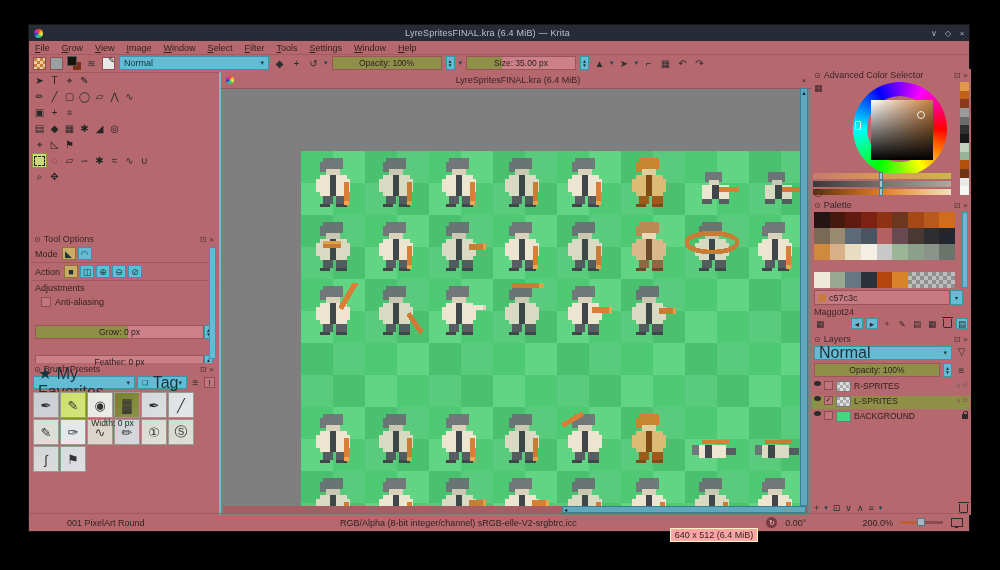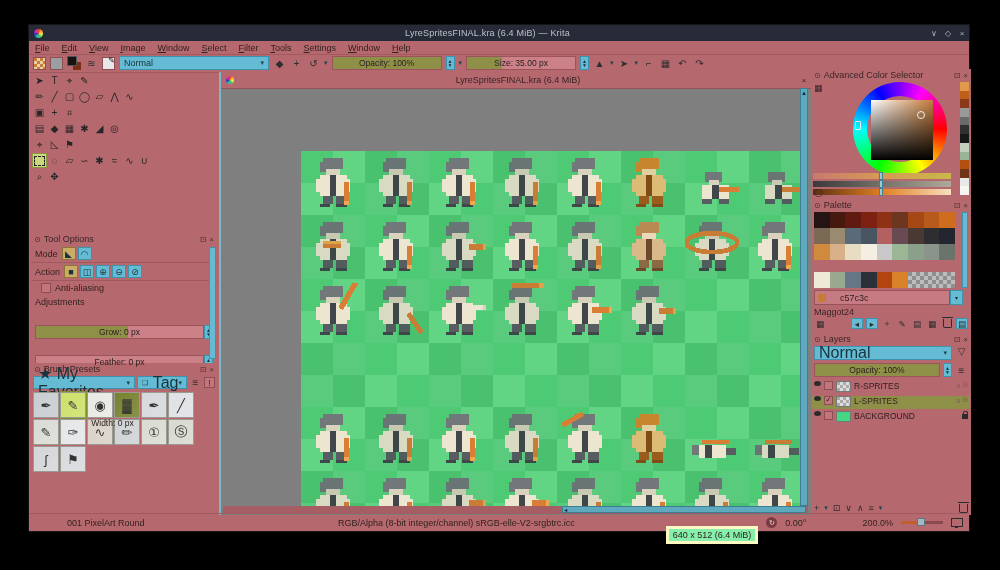--- a/index.html
+++ b/index.html
@@ -97,21 +97,21 @@
 
   #palette{left:782px;top:174px;width:160px;height:134px;}
   #pal-grid{position:absolute;left:3px;top:13px;width:141px;}
   .pal-row{display:flex;height:16px;}
   .pal-row div{flex:1;}
   .pal-chk{background:repeating-conic-gradient(#bdbdbd 0% 25%,#8f8f8f 0% 50%) !important;background-size:8px 8px !important;}
   #pal-scroll{position:absolute;right:3px;top:13px;width:6px;height:76px;background:#66bbd4;border:1px solid #3c93ad;box-sizing:border-box;}
   #pal-group{position:absolute;left:3px;top:72px;font-size:9px;color:#3a2426;}
   #pal-grouprow{position:absolute;left:3px;top:73px;width:141px;}
   #pal-hexrow{position:absolute;left:3px;top:91px;width:149px;height:15px;display:flex;}
-  #pal-hexfield{flex:1;background:#c67b82;border:1px solid #98525a;display:flex;align-items:center;gap:14px;font-size:9px;color:#2f1d1f;padding:0 3px;}
+  #pal-hexfield{flex:1;background:#c67b82;border:1px solid #98525a;display:flex;align-items:center;gap:3px;font-size:9px;color:#2f1d1f;padding:0 3px;}
   #pal-hexswatch{width:8px;height:8px;background:#c57c3c;}
   #pal-dd{width:13px;background:#66bbd4;border:1px solid #3c93ad;box-sizing:border-box;display:flex;align-items:center;justify-content:center;font-size:6px;color:#14323a;}
   #pal-name{position:absolute;left:3px;top:108px;font-size:9px;color:#3a2426;}
   #pal-buttons{position:absolute;left:3px;right:3px;top:119px;display:flex;align-items:center;gap:3px;}
   #pal-buttons .spacer{flex:1;}
   .mini-btn{width:12px;height:11px;display:flex;align-items:center;justify-content:center;font-size:8.5px;color:#2c2c2c;}
   .mini-btn.teal{background:#66bbd4;border:1px solid #3c93ad;box-sizing:border-box;}
 
   #layers{left:782px;top:308px;width:160px;height:182px;}
   #ly-blendrow{position:absolute;left:3px;top:13px;right:3px;height:14px;display:flex;gap:3px;}
@@ -129,21 +129,21 @@
   .lock::before{content:"";position:absolute;left:1px;top:-3px;width:3px;height:3px;border:1px solid #2b2b2b;border-bottom:none;border-radius:2px 2px 0 0;}
   #ly-bottom{position:absolute;left:3px;right:3px;bottom:2px;display:flex;gap:5px;align-items:center;font-size:9px;color:#2c2c2c;}
   #ly-bottom .spacer{flex:1;}
   .trash{width:7px;height:8px;border:1px solid #2c2c2c;border-top:none;border-radius:0 0 2px 2px;position:relative;}
   .trash::before{content:"";position:absolute;top:-2px;left:-2px;right:-2px;height:1px;background:#2c2c2c;}
 
   
   #statusbar{position:absolute;left:0;right:0;bottom:0;height:18px;border-top:1px solid #a25a61;display:flex;align-items:center;font-size:9px;color:#33211f;padding:0 6px;gap:8px;box-sizing:border-box;}
   #sb-brush{margin-left:32px;width:180px;}
   #sb-colorspace{flex:1;text-align:center;}
-  #sb-dims{border:3px solid #fef9c3;padding:0 4px;height:12px;line-height:12px;background:#86efac;margin-top:24px;}
+  #sb-dims{border:1px solid #fef9c3;padding:0 4px;height:12px;line-height:12px;background:#fca5a5;margin-top:24px;}
   #sb-rotate{width:11px;height:11px;border-radius:50%;background:#7c3a40;color:#e6d9da;font-size:7px;line-height:11px;text-align:center;}
   #sb-zoomslider{width:42px;height:3px;background:#8a4a50;position:relative;}
   #sb-zoomslider .zfill{position:absolute;left:0;top:0;bottom:0;width:18px;background:#c06030;}
   #sb-zoomslider .zthumb{position:absolute;left:16px;top:-3px;width:8px;height:8px;background:#a3b8c2;border:1px solid #5c7680;box-sizing:border-box;}
   .monitor{width:10px;height:7px;border:1px solid #2c2c2c;position:relative;}
   .monitor::after{content:"";position:absolute;left:3px;bottom:-2px;width:3px;height:1px;background:#2c2c2c;}
 </style>
 </head>
 <body>
 
@@ -153,21 +153,21 @@
   <div id="titlebar">
     <span class="krita-logo"></span>
     <span id="title-text">LyreSpritesFINAL.kra (6.4 MiB) — Krita</span>
     <span class="wbtn">∨</span>
     <span class="wbtn">◇</span>
     <span class="wbtn">×</span>
   </div>
 
   <div id="menubar">
         <span class="menu-item">File</span>
-        <span class="menu-item">Edit</span>
+        <span class="menu-item">Grow</span>
         <span class="menu-item">View</span>
         <span class="menu-item">Image</span>
         <span class="menu-item">Window</span>
         <span class="menu-item">Select</span>
         <span class="menu-item">Filter</span>
         <span class="menu-item">Tools</span>
         <span class="menu-item">Settings</span>
         <span class="menu-item">Window</span>
         <span class="menu-item">Help</span>
       </div>
@@ -289,26 +289,26 @@
           <span>Action</span>
           <span id="action-btns" style="display:flex;gap:2px;">
             <span class="sq-btn sel">■</span>
             <span class="sq-btn">◫</span>
             <span class="sq-btn">⊕</span>
             <span class="sq-btn">⊖</span>
             <span class="sq-btn">⊘</span>
           </span>
         </div>
     <div class="hr"></div>
+    <div class="row">
+          <span>Adjustments</span>
+        </div>
     <div class="row" style="padding-left:10px;">
           <span class="checkbox"></span>
           <span>Anti-aliasing</span>
-        </div>
-    <div class="row">
-          <span>Adjustments</span>
         </div>
     <div class="to-slider">
           <span class="slider" style="flex:1">
             <span class="fill" style="width:55%;"></span>
             <span class="lbl">Grow: 0 px</span>
           </span>
           <span class="spin">
             <span>▲</span>
             <span>▼</span>
           </span>

